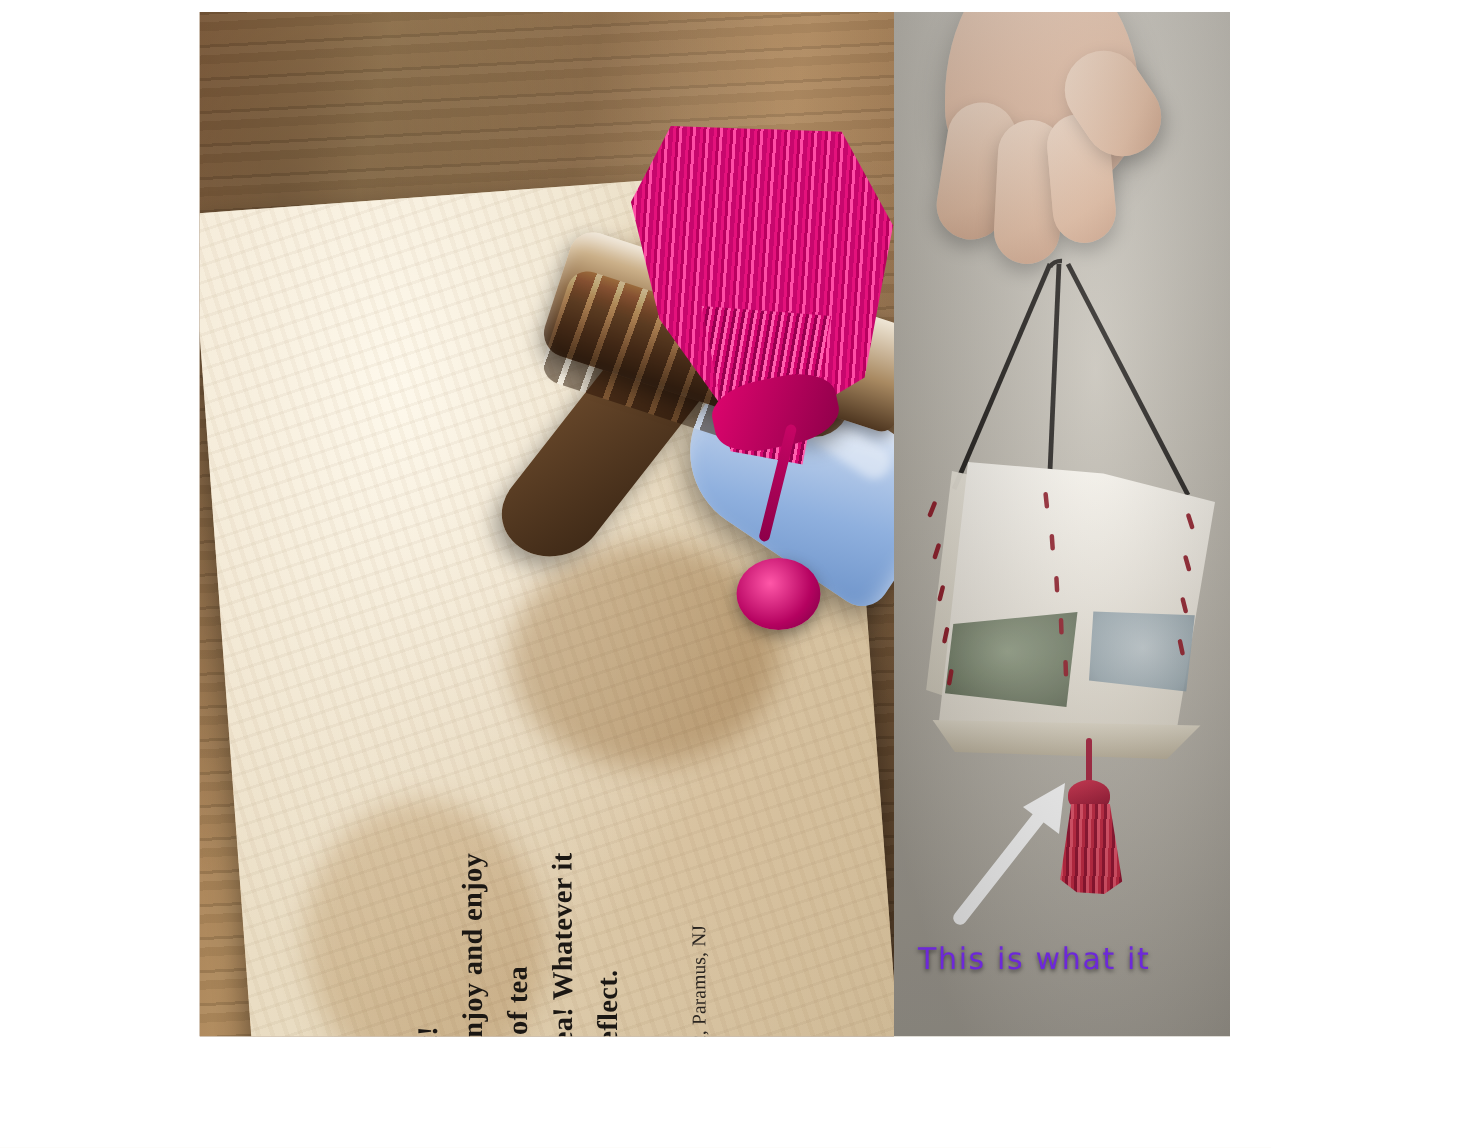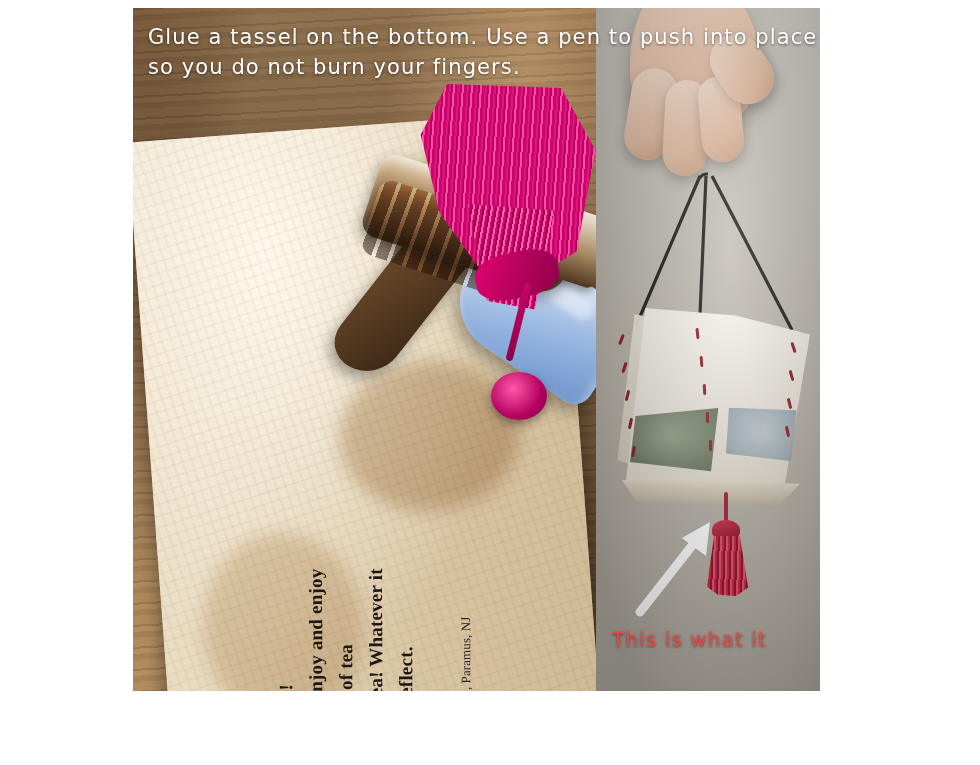--- a/index.html
+++ b/index.html
@@ -347,21 +347,21 @@
     letter-spacing: 1.1px;
     font-family: "DejaVu Sans", sans-serif;
     text-shadow: 0 1px 3px rgba(0,0,0,.55);
     z-index: 5;
   }
   .caption-bottom {
     position: absolute;
     left: 612px;
     top: 626px;
     width: 210px;
-    color: #ef4444;
+    color: #6d28d9;
     font-size: 20px;
     line-height: 27px;
     letter-spacing: 1.1px;
     font-family: "DejaVu Sans", sans-serif;
     text-shadow: 0 1px 3px rgba(0,0,0,.55);
     z-index: 5;
   }
 </style>
 </head>
 <body>
@@ -456,22 +456,18 @@
         <div class="fringe"></div>
       </div>
 
       <svg class="arrow" viewBox="0 0 110 110">
         <path d="M14 104 L72 30" stroke="#ffffff" stroke-width="9" stroke-linecap="round" fill="none"></path>
         <path d="M84 14 L56 30 L80 48 Z" fill="#ffffff"></path>
       </svg>
     </div>
   </div>
 
-  <div class="caption-top">
-    <div>Glue a tassel on the bottom. Use a pen to push into place</div>
-    <div>so you do not burn your fingers.</div>
-  </div>
 
   <div class="caption-bottom">
     <div>This is what it</div>
   </div>
 
 </div>
 
 </body></html>

